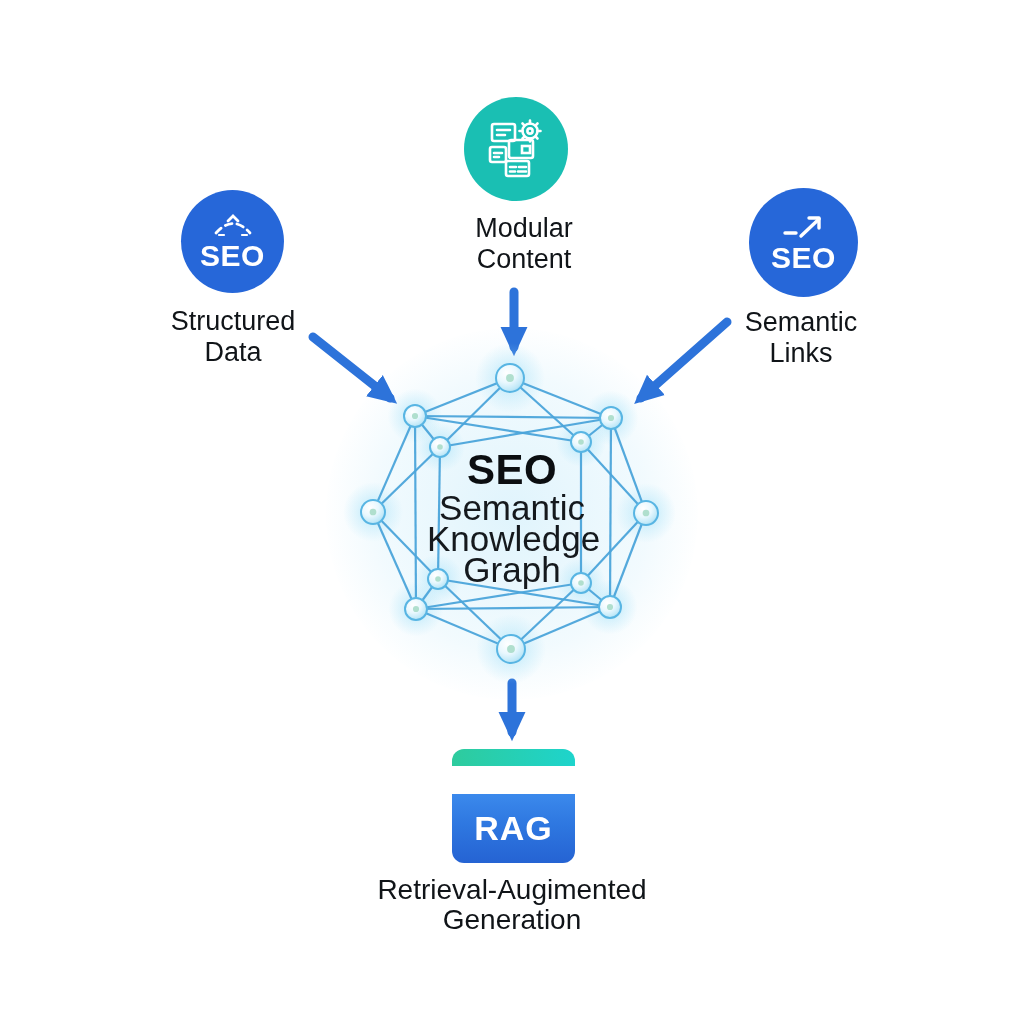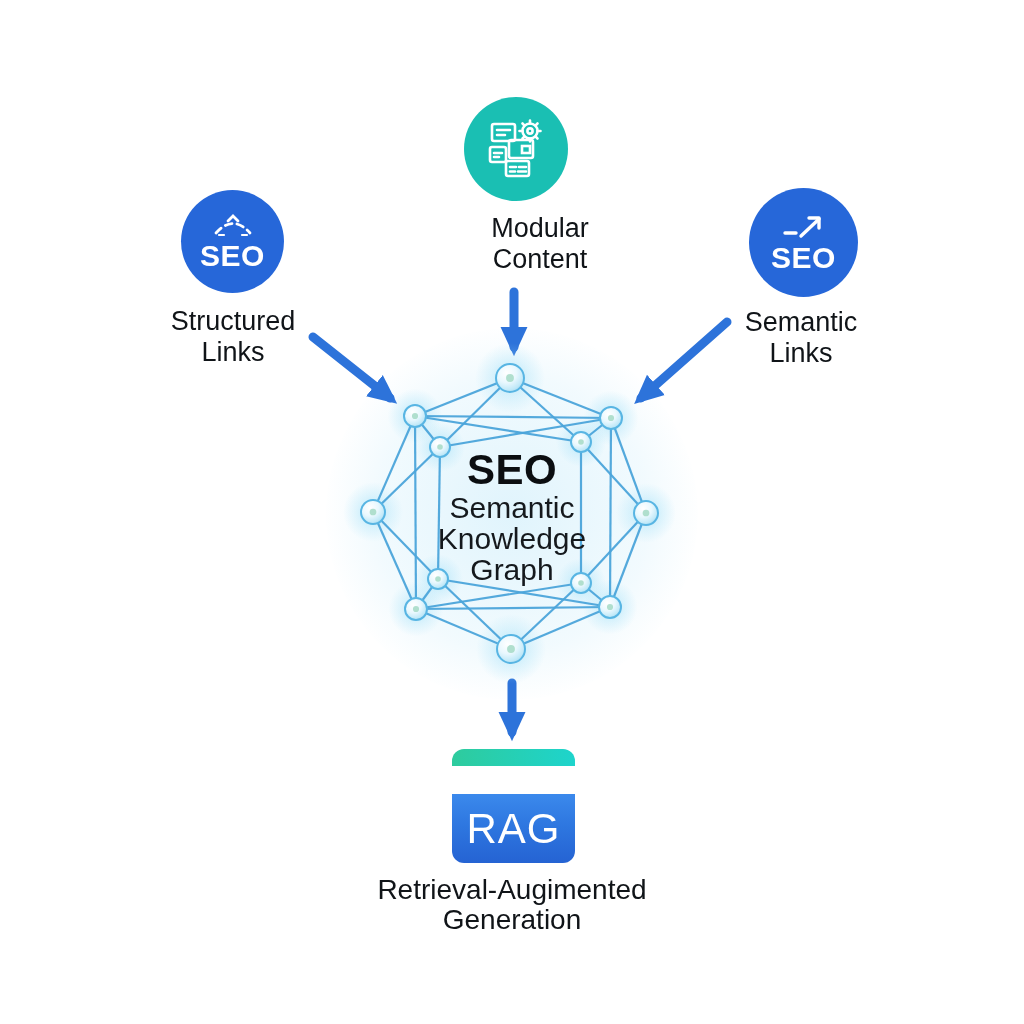--- a/index.html
+++ b/index.html
@@ -21,37 +21,37 @@
     position:absolute;text-align:center;color:#101418;
     font-size:27px;line-height:31px;font-weight:500;
   }
   
   .center-title{
     position:absolute;left:412px;top:446px;width:200px;text-align:center;
     font-size:42px;font-weight:bold;color:#0b0e11;letter-spacing:.5px;
   }
   .center-subtitle{
     position:absolute;left:427px;top:492px;width:170px;text-align:center;
-    font-size:30px;line-height:31px;color:#15191d;font-weight:500;
+    font-size:35px;line-height:31px;color:#15191d;font-weight:500;
   }
   
   .layer{position:absolute;left:0;top:0;width:1024px;height:1024px;pointer-events:none;}
   .graph-glow{
     position:absolute;left:326px;top:328px;width:372px;height:372px;border-radius:50%;
     background:radial-gradient(circle, rgba(173,226,248,.38) 0%, rgba(173,226,248,.16) 52%, rgba(173,226,248,0) 72%);
   }
   
   .rag-box{
     position:absolute;left:452px;top:749px;width:123px;height:114px;border-radius:12px;
     overflow:hidden;display:flex;flex-direction:column;
   }
   .rag-strip{height:17px;flex:0 0 17px;}
   .rag-body{
     flex:1;display:flex;align-items:center;justify-content:center;
-    color:#ffffff;font-weight:normal;font-size:42px;letter-spacing:1px;margin-top:28px;
+    color:#ffffff;font-weight:bold;font-size:34px;letter-spacing:1px;margin-top:28px;
   }
   .rag-caption{
     position:absolute;left:342px;top:875px;width:340px;text-align:center;
     color:#101418;font-size:28px;line-height:30px;font-weight:500;
   }
 </style>
 </head>
 <body>
 
 <div class="canvas">
@@ -160,31 +160,31 @@
       <circle cx="46" cy="13" r="2.6"></circle>
       <path d="M46 2.5 v3 M46 20.5 v3 M35.5 13 h3 M53.5 13 h3 M38.5 5.5 l2.1 2.1 M51.4 18.4 l2.1 2.1 M53.5 5.5 l-2.1 2.1 M40.6 18.4 l-2.1 2.1"></path>
       <rect x="25" y="22" width="24" height="18" rx="2"></rect>
       <rect x="38" y="28" width="8" height="7"></rect>
       <rect x="6" y="29" width="16" height="15" rx="2"></rect>
       <path d="M10 35 h8 M10 39 h5"></path>
       <rect x="22" y="43" width="23" height="15" rx="2"></rect>
       <path d="M26 49 h6 M35 49 h7 M26 53.5 h5 M34 53.5 h8"></path>
     </svg>
   </div>
-  <div class="caption" style="left:460px;top:213px;width:160px;">Modular Content</div>
+  <div class="caption" style="left:444px;top:213px;width:160px;">Modular Content</div>
 
   <div class="src-circle" id="circle-structured" style="left: 181px; top: 190px; width: 103px; height: 103px; background: rgb(38, 103, 217);">
     <svg class="src-icon" width="52" height="26" viewBox="0 0 52 26" fill="none" stroke="#ffffff" stroke-width="2.8" stroke-linecap="round">
       <path d="M9 21 Q26 2 43 21" stroke-dasharray="7 5"></path>
       <path d="M21 9 L26 4 L31 9"></path>
       <path d="M12 23 h5 M35 23 h5" stroke-width="2.2"></path>
     </svg>
     <div class="badge">SEO</div>
   </div>
-  <div class="caption" style="left:148px;top:306px;width:170px;">Structured Links</div>
+  <div class="caption" style="left:148px;top:306px;width:170px;">Structured Data</div>
 
   <div class="src-circle" id="circle-links" style="left: 749px; top: 188px; width: 109px; height: 109px; background: rgb(38, 103, 217);">
     <svg class="src-icon" width="52" height="28" viewBox="0 0 52 28" fill="none" stroke="#ffffff" stroke-width="3.4" stroke-linecap="round" stroke-linejoin="round">
       <path d="M7 21 h11"></path>
       <path d="M23 24 L41 7"></path>
       <path d="M31 6 h10 v10"></path>
     </svg>
     <div class="badge">SEO</div>
   </div>
   <div class="caption" style="left:726px;top:307px;width:150px;">Semantic Links</div>

